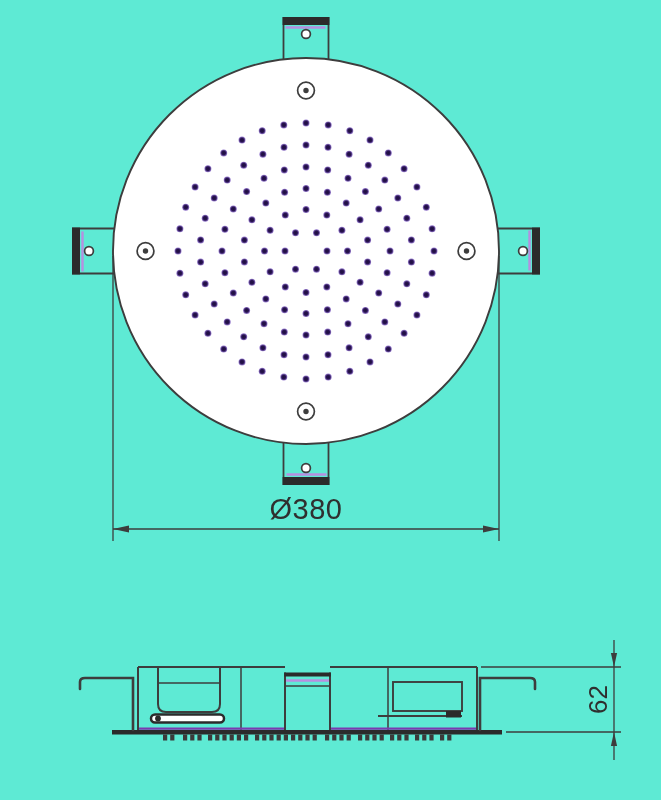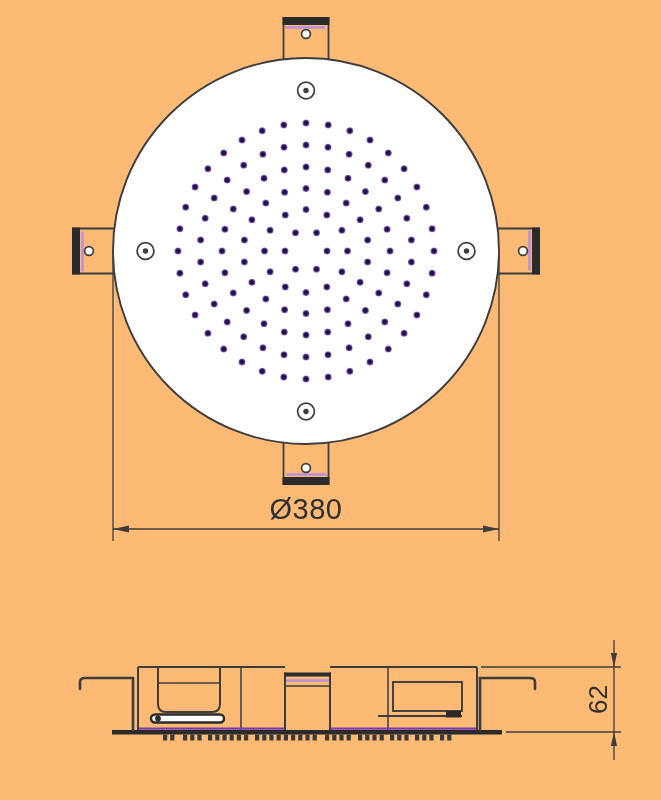--- a/index.html
+++ b/index.html
@@ -1,17 +1,17 @@
 <!DOCTYPE html>
 <html><head>
 <meta charset="utf-8">
 <style>
   html,body{margin:0;padding:0;background:#ffffff;}
   .page{
-    width:661px;height:800px;position:relative;background:#fdba74;
+    width:661px;height:800px;position:relative;background:#5eead4;
     font-family:"Liberation Sans", sans-serif;overflow:hidden;
   }
   svg{display:block;}
   text{font-family:"Liberation Sans", sans-serif;fill:#2f2f2f;}
 </style>
 </head>
 <body>
 
 <div class="page">
   <svg id="drawing" width="661" height="800" viewBox="0 0 661 800">

